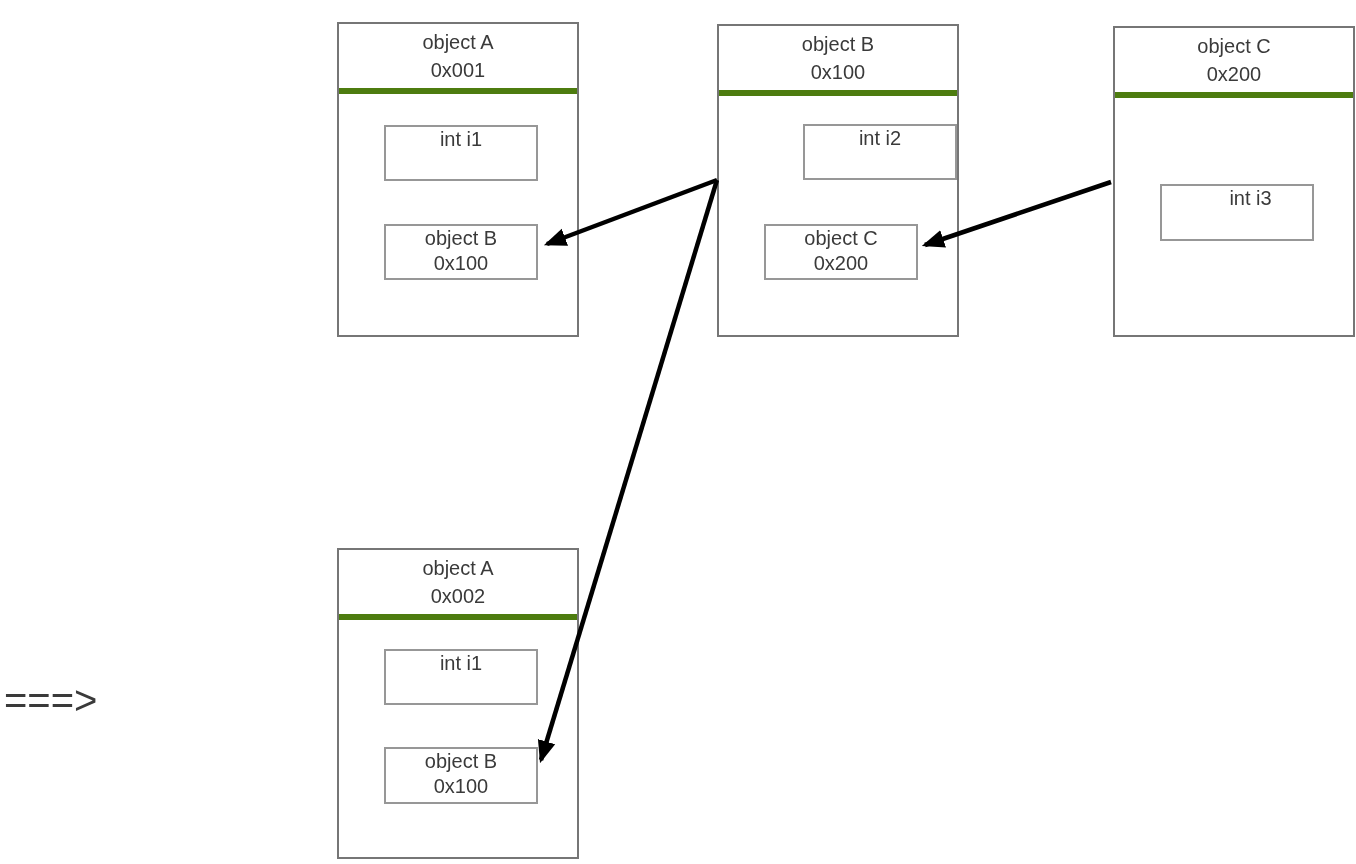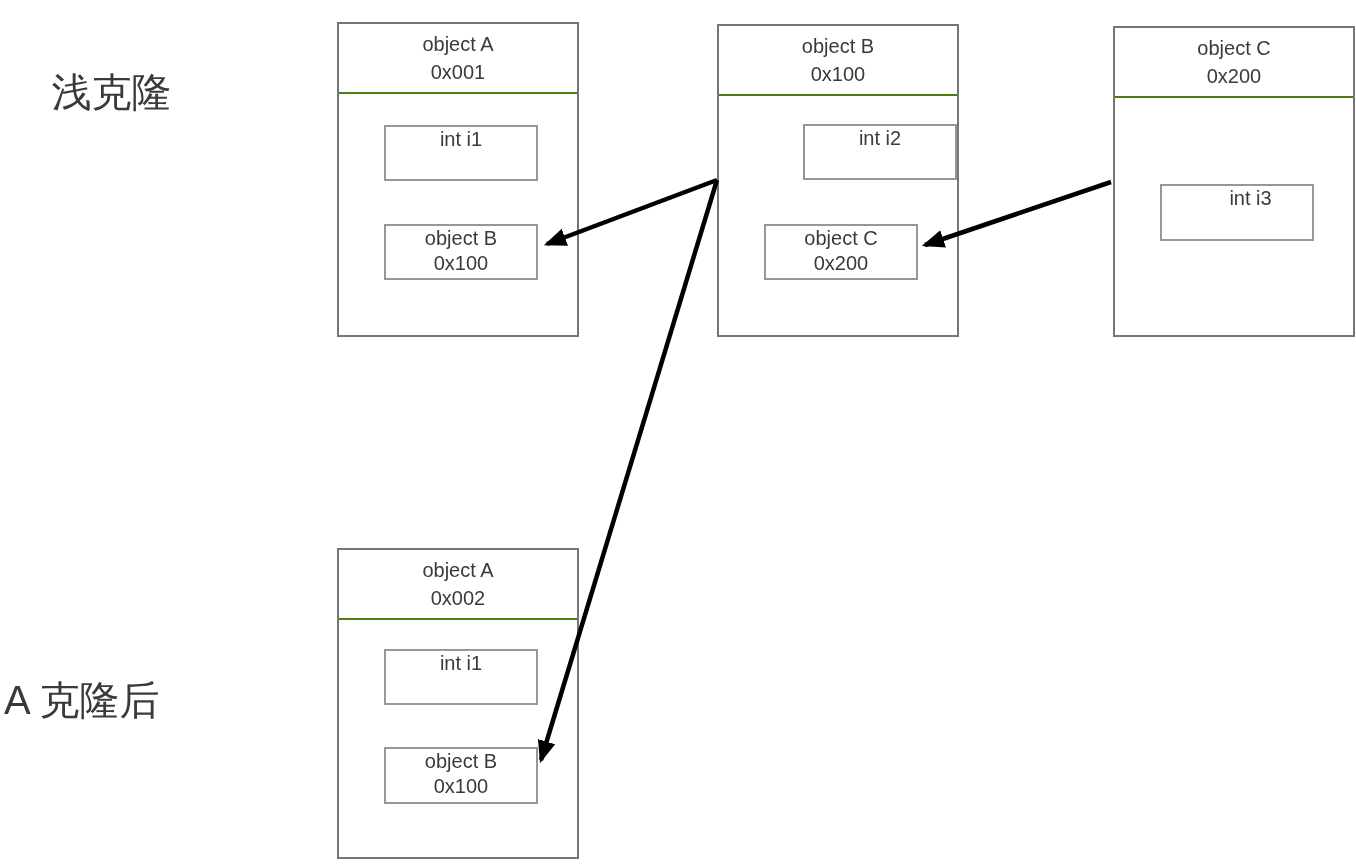--- a/index.html
+++ b/index.html
@@ -27,21 +27,21 @@
   .obj {
     position: absolute;
     width: 242px;
     border: 2px solid #767676;
     background: #ffffff;
     box-sizing: border-box;
     color: #3a3a3a;
   }
   .obj-header {
     height: 70px;
-    border-bottom: 2px solid #4d7c0f;
+    border-bottom: 6px solid #4d7c0f;
     box-sizing: border-box;
     display: flex;
     flex-direction: column;
     align-items: center;
     justify-content: center;
     font-size: 20px;
     line-height: 28px;
     text-align: center;
   }
   .field {
@@ -79,26 +79,22 @@
     width: 1356px;
     height: 864px;
     pointer-events: none;
   }
 </style>
 </head>
 <body>
 
 <div class="canvas">
 
-  <div class="side-label" id="title-label">
-    <span>浅克隆</span>
-  </div>
 
   <div class="side-label" id="clone-caption">
-    <div>A 克隆后</div>
     <div>===&gt;</div>
   </div>
 
   <div class="obj" id="object-a-box">
     <div class="obj-header">
       <div>object A</div>
       <div>0x001</div>
     </div>
     <div class="field f1">
       <div>int i1</div>

